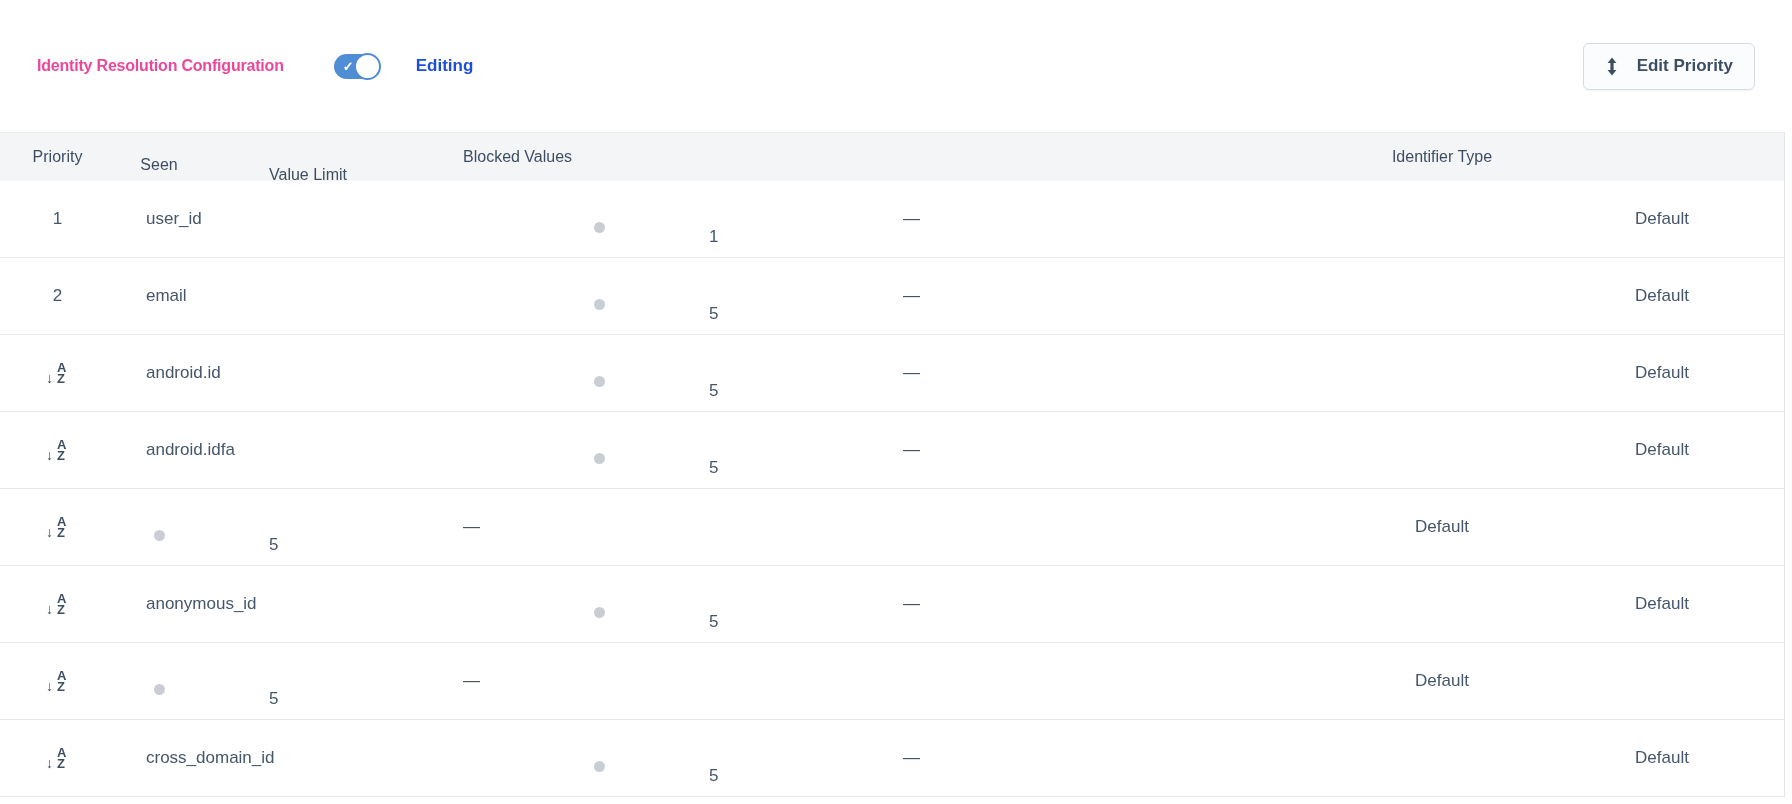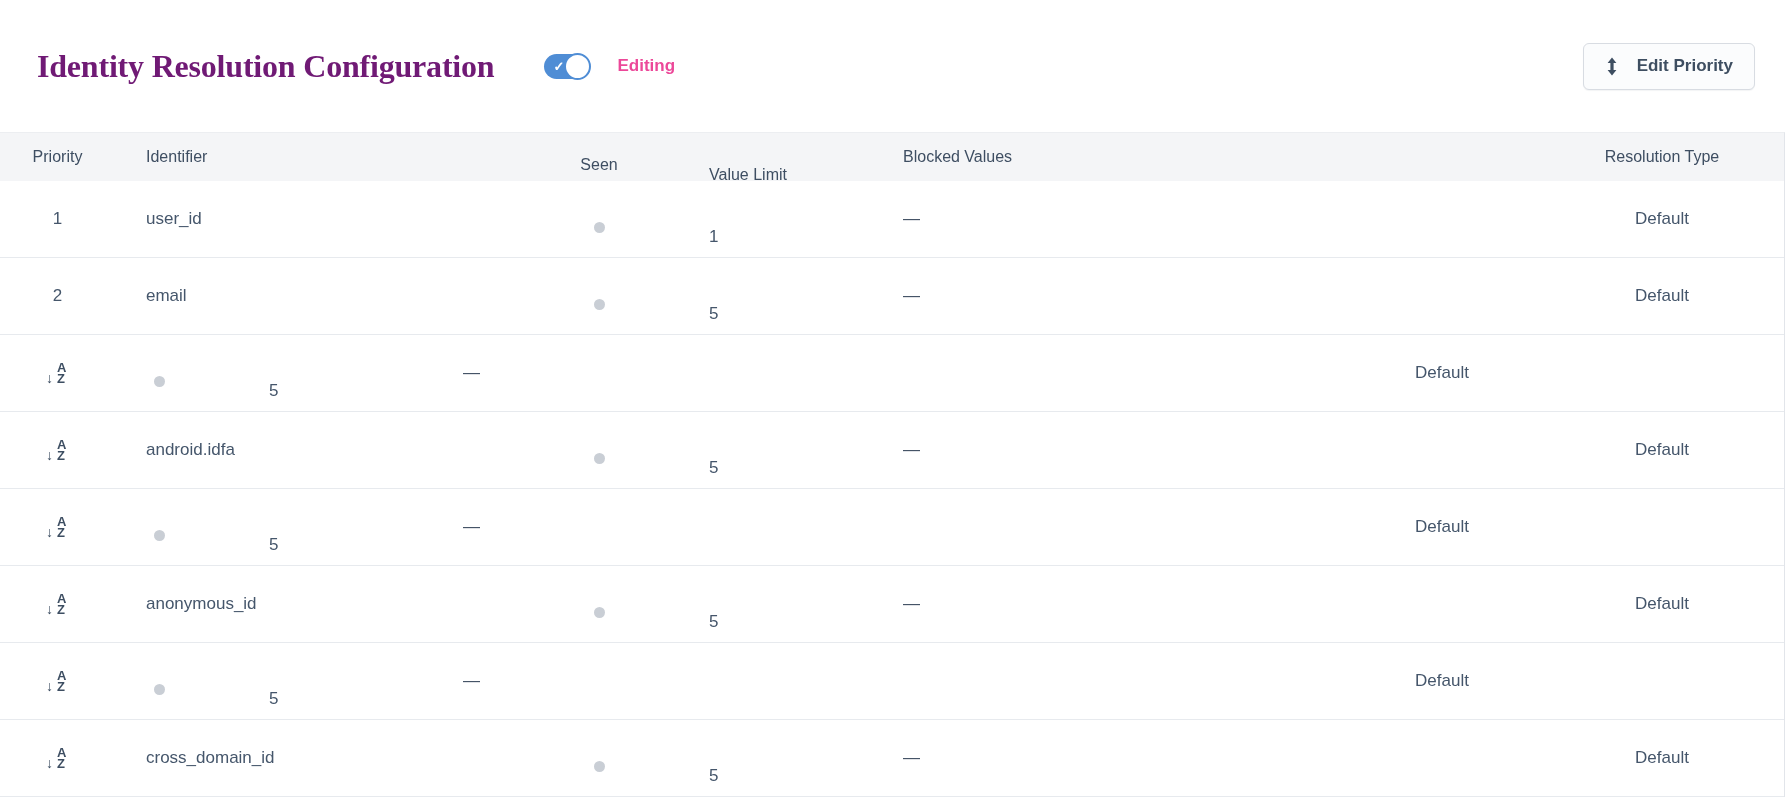--- a/index.html
+++ b/index.html
@@ -10,42 +10,41 @@
     color:#45566b;
   }
   .page { position:relative; width:1792px; height:804px; background:#fff; }
 
   
   .top-bar {
     height:132px; display:flex; align-items:center;
     padding:0 37px;
   }
   .page-title {
-    font-size:32px; font-weight:700; color:#701a75; letter-spacing:-0.2px;
+    font-size:16px; font-weight:700; color:#ec4899; letter-spacing:-0.2px;
     white-space:nowrap;
-    font-family:Liberation Serif, serif;
   }
   .toggle-group { display:flex; align-items:center; margin-left:50px; }
   .toggle {
     position:relative; width:47px; height:27px; cursor:pointer; flex:none;
   }
   .toggle-track {
     position:absolute; left:0; top:1px; width:44px; height:25px;
     background:#4f8dd5; border-radius:13px;
   }
   .toggle-check {
     position:absolute; left:9px; top:4px; color:#ffffff;
     font-size:13px; font-weight:700; line-height:19px;
   }
   .toggle-knob {
     position:absolute; right:0; top:0; width:27px; height:27px;
     background:#ffffff; border:2px solid #4f8dd5; border-radius:50%;
   }
   .editing-label {
-    margin-left:26px; font-size:17px; font-weight:700; color:#ec4899;
+    margin-left:35px; font-size:17px; font-weight:700; color:#1d4ed8;
   }
   .actions { margin-left:auto; display:flex; gap:15px; }
   .btn {
     height:47px; display:flex; align-items:center; gap:18px;
     padding:0 21px; background:#fbfcfd;
     border:1px solid #d8dce2; border-radius:6px;
     font-family:"Liberation Sans", sans-serif;
     font-size:17px; font-weight:600; color:#3e4e61;
     box-shadow:0 1px 1px rgba(25,35,50,0.05); cursor:pointer;
   }
@@ -111,25 +110,24 @@
           </svg>
         </span>
         <span>Edit Priority</span>
       </button>
     </div>
   </div>
 
   <div class="table">
     <div class="thead">
       <div class="c0">Priority</div>
-      <div class="c1">Identifier</div>
       <div class="c2">Seen</div>
       <div class="c3">Value Limit</div>
       <div class="c4">Blocked Values</div>
-      <div class="c5">Resolution Type</div>
+      <div class="c5">Identifier Type</div>
     </div>
     <div id="table-body">
   <div class="tr">
     <div class="c0">
       <span>1</span>
 
     </div>
     <div class="c1">
       <span>user_id</span>
     </div>
@@ -171,20 +169,23 @@
 
   <div class="tr">
     <div class="c0">
 
       <span class="sort-icon">
         <span class="sort-a">A</span>
         <span class="sort-arrow">↓</span>
         <span class="sort-z">Z</span>
       </span>
     </div>
+    <div class="c1">
+      <span>android.id</span>
+    </div>
     <div class="c2">
       <span class="seen-dot"></span>
     </div>
     <div class="c3">
       <span>5</span>
     </div>
     <div class="c4">
       <span class="dash">—</span>
     </div>
     <div class="c5">

